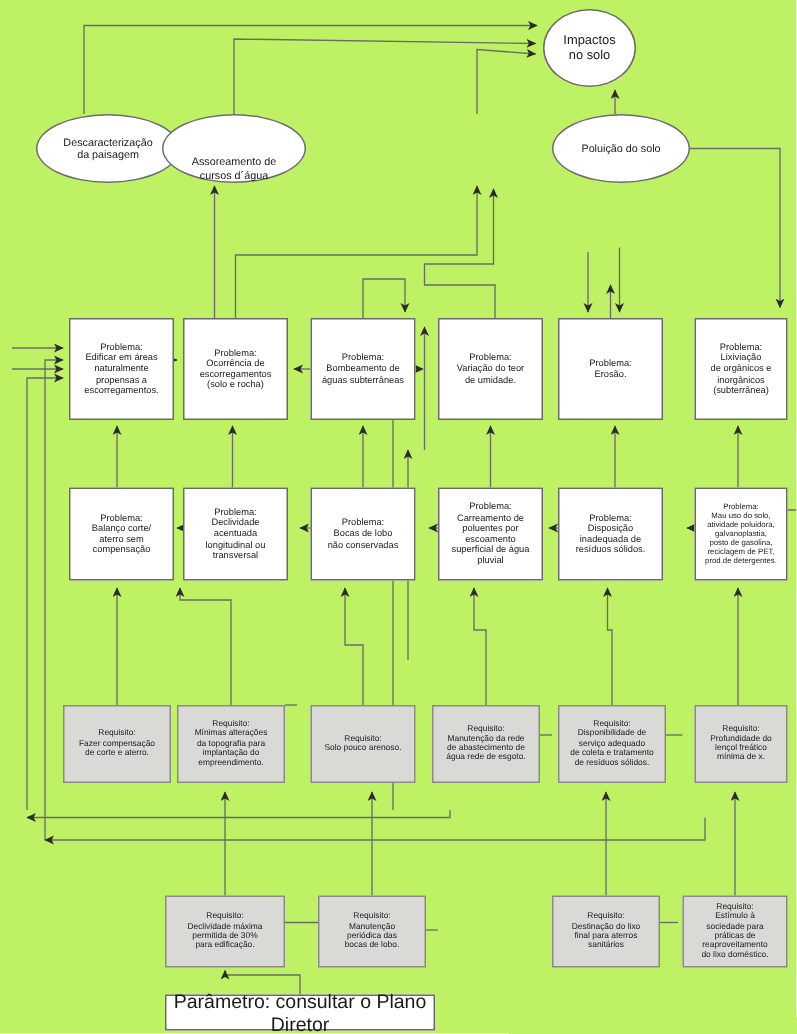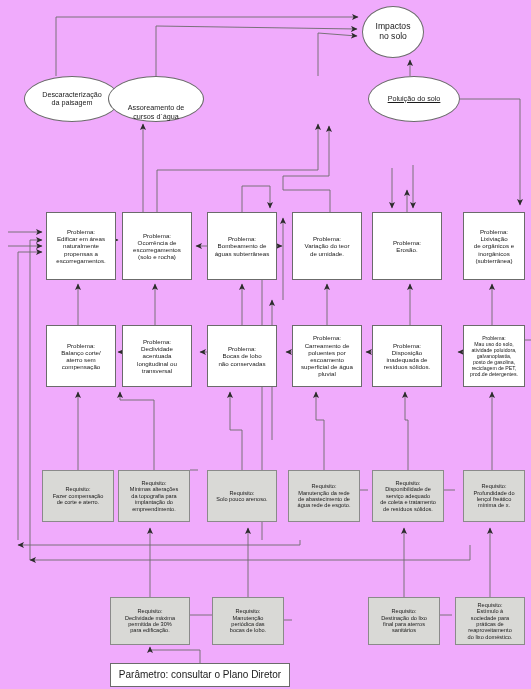--- a/index.html
+++ b/index.html
@@ -4,21 +4,21 @@
 <style>
   html, body {
     margin: 0;
     padding: 0;
     background: #ffffff;
   }
   #diagram-root {
     position: relative;
     width: 531px;
     height: 689px;
-    background: #f0abfc;
+    background: #bef264;
     font-family: "Liberation Sans", sans-serif;
     overflow: hidden;
   }
   #wires {
     position: absolute;
     left: 0;
     top: 0;
     width: 531px;
     height: 689px;
     pointer-events: none;
@@ -58,21 +58,21 @@
   }
   .requisito {
     border: 1px solid #8a8a8a;
     background: #d9d9d6;
     font-size: 5.6px;
     padding: 2px;
   }
   .parametro {
     border: 1px solid #6b6b6b;
     background: #ffffff;
-    font-size: 10px;
+    font-size: 13px;
     align-items: center;
   }
 </style>
 </head>
 <body>
 
 <div id="diagram-root">
 
   <svg id="wires" viewBox="0 0 531 689" xmlns="http://www.w3.org/2000/svg">
     <defs>
@@ -166,21 +166,21 @@
   </div>
 
   <div class="node ellipse" style="left:24px;top:76px;width:96px;height:46px;">
     <span class="txt">Descaracterização
 da paisagem</span>
   </div>
   <div class="node ellipse" style="left:108px;top:76px;width:96px;height:46px;align-items:flex-end;">
     <span class="txt">Assoreamento de
 cursos d´água</span>
   </div>
-  <div class="node ellipse" style="left:368px;top:76px;width:92px;height:46px;text-decoration:underline;">
+  <div class="node ellipse" style="left:368px;top:76px;width:92px;height:46px;">
     <span class="txt">Poluição do solo</span>
   </div>
 
   <div class="node problem" style="left:46px;top:212px;width:70px;height:68px;">
     <span class="txt">Problema:
 Edificar em áreas
 naturalmente
 propensas a
 escorregamentos.</span>
   </div>

